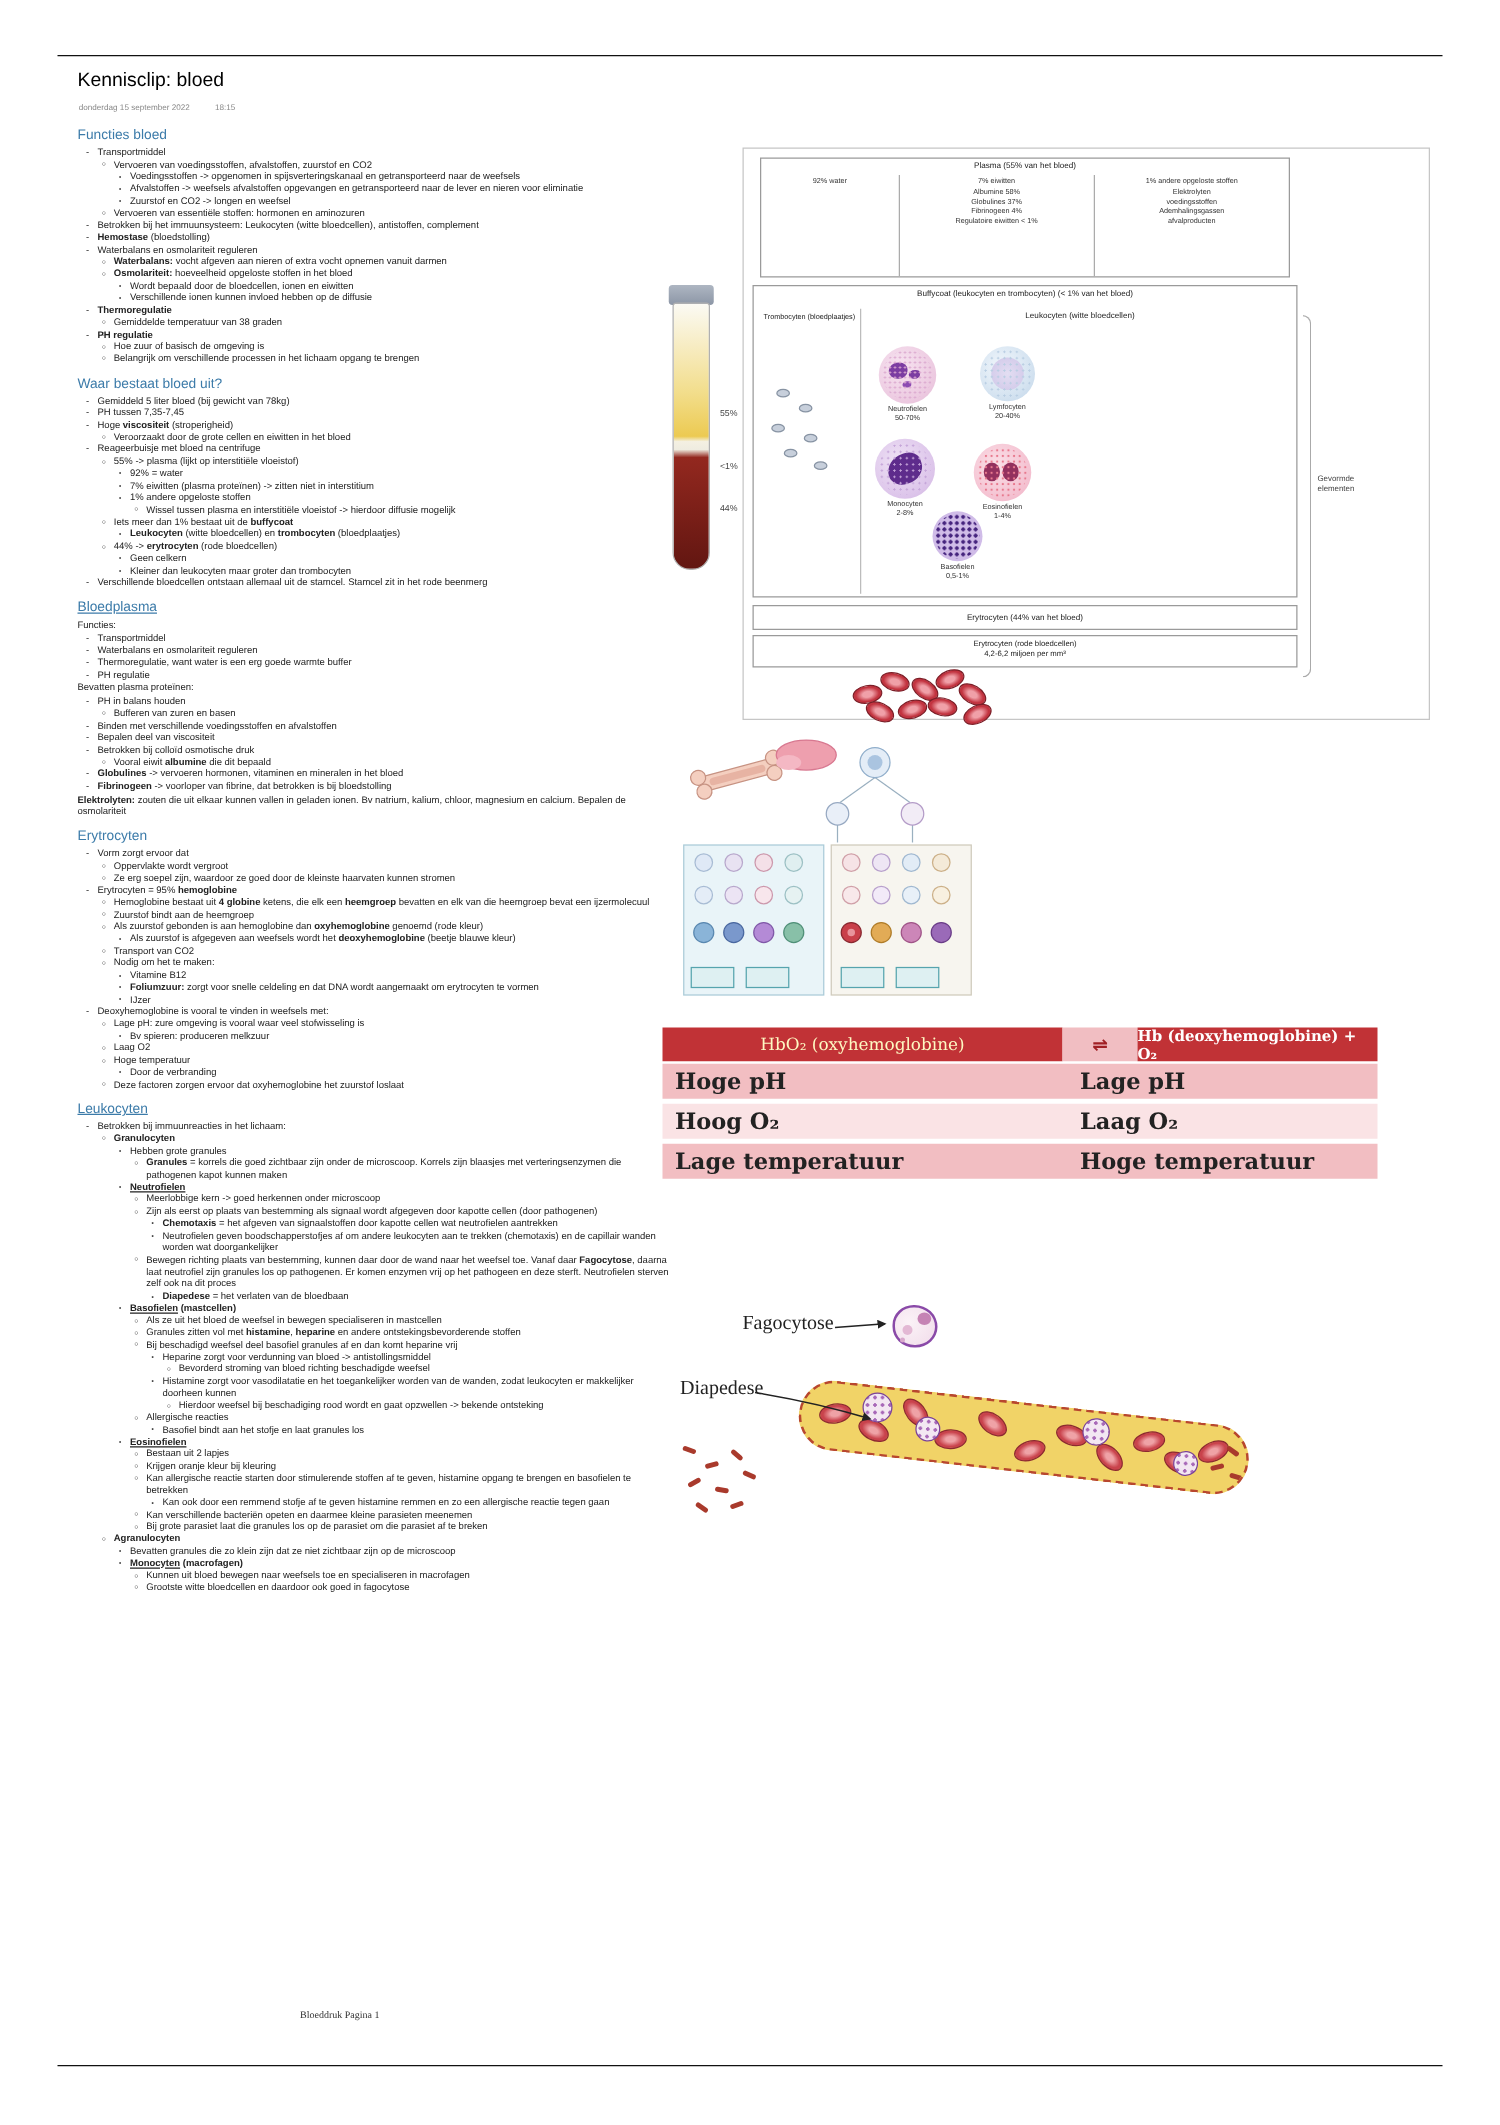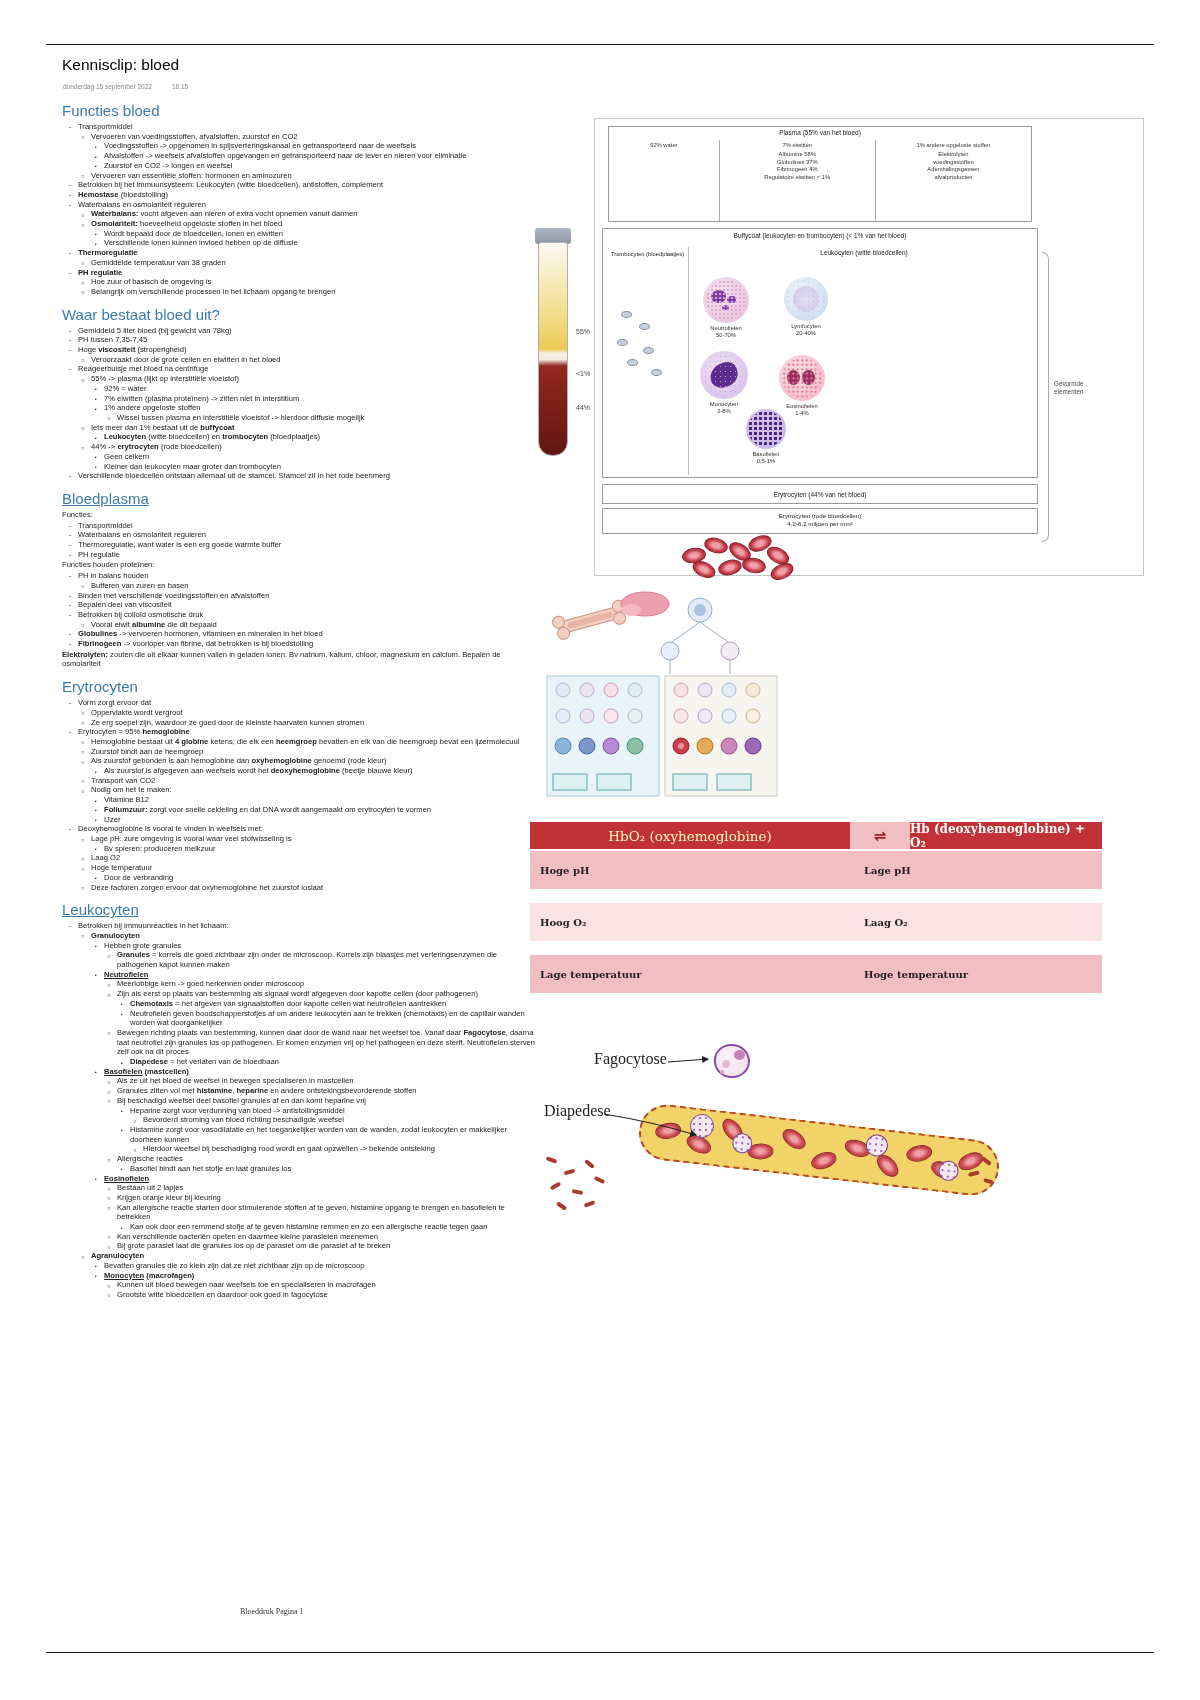--- a/index.html
+++ b/index.html
@@ -9,21 +9,21 @@
 .hr.top{top:44px}
 .hr.bottom{top:1652px}
 .title{position:absolute;left:62px;top:56px;font-size:15.5px;color:#000}
 .meta{position:absolute;left:63px;top:83px;font-size:6.5px;color:#888}
 .meta .time{margin-left:20px}
 .footer{position:absolute;left:240px;top:1607px;font-size:8px;color:#333;font-family:"Liberation Serif",serif}
 
 
 .notes{position:absolute;left:62px;top:102px;width:473px}
 .sec{margin-bottom:8px}
-.sec-h{font-size:15px;color:#3c7ba9;margin:9px 0 3px}
+.sec-h{font-size:11px;color:#3c7ba9;margin:9px 0 3px}
 .sec-h.u{text-decoration:underline}
 .sec:first-child .sec-h{margin-top:0}
 .item{position:relative;font-size:7.6px;line-height:9.7px;color:#222}
 .lvp{padding-left:0;margin:1px 0}
 .lv0{padding-left:16px}.lv1{padding-left:29px}.lv2{padding-left:42px}
 .lv3{padding-left:55px}.lv4{padding-left:68px}.lv5{padding-left:81px}
 .bullet{position:absolute;top:0;width:10px;text-align:center}
 .lv0>.bullet{left:3px}.lv1>.bullet{left:16px}.lv2>.bullet{left:29px}
 .lv3>.bullet{left:42px}.lv4>.bullet{left:55px}.lv5>.bullet{left:68px}
 .bullet.c{font-size:5.5px;top:1.5px}
@@ -82,21 +82,21 @@
 
 .hema{position:absolute;left:545px;top:588px}
 
 
 .hbt{position:absolute;left:530px;top:822px;width:572px;font-family:"DejaVu Serif","DejaVu Sans","Liberation Serif",serif}
 .hbt-head{display:flex;height:27px;margin-bottom:2px}
 .hbt-hcell{display:flex;align-items:center;justify-content:center}
 .hbt-hcell.left{width:320px;background:#c13236;color:#fef9c3;font-weight:normal;font-size:13.5px}
 .hbt-hcell.mid{width:60px;background:#f1bec2;color:#a02025;font-weight:bold;font-size:15px;font-family:"DejaVu Sans",sans-serif}
 .hbt-hcell.right{flex:1;background:#c13236;color:#fff;font-weight:bold;font-size:12px}
-.hbt-row{display:flex;height:38px;margin-bottom:14px;font-size:10px;font-weight:bold;color:#222}
+.hbt-row{display:flex;height:28px;margin-bottom:4px;font-size:18px;font-weight:bold;color:#222}
 .hbt-cell{display:flex;align-items:center}
 .hbt-cell.l{width:268px;padding-left:10px}
 .hbt-cell.m{width:60px}
 .hbt-cell.r{flex:1;padding-left:6px}
 .row-a{background:#f2bec2}
 .row-b{background:#fae3e5}
 
 
 .pg{position:absolute;left:538px;top:1038px;width:480px;height:195px;font-family:"Liberation Serif",serif}
 .pg-arr{position:absolute;left:0;top:0;pointer-events:none}
@@ -166,21 +166,21 @@
         <div class="item lv2"><span class="bullet s">▪</span><span>Kleiner dan leukocyten maar groter dan trombocyten</span></div>
         <div class="item lv0"><span class="bullet d">-</span><span>Verschillende bloedcellen ontstaan allemaal uit de stamcel. Stamcel zit in het rode beenmerg</span></div>
       </div>
       <div class="sec">
         <div class="sec-h u">Bloedplasma</div>
         <div class="item lvp"><span>Functies:</span></div>
         <div class="item lv0"><span class="bullet d">-</span><span>Transportmiddel</span></div>
         <div class="item lv0"><span class="bullet d">-</span><span>Waterbalans en osmolariteit reguleren</span></div>
         <div class="item lv0"><span class="bullet d">-</span><span>Thermoregulatie, want water is een erg goede warmte buffer</span></div>
         <div class="item lv0"><span class="bullet d">-</span><span>PH regulatie</span></div>
-        <div class="item lvp"><span>Functies houden proteïnen:</span></div>
+        <div class="item lvp"><span>Bevatten plasma proteïnen:</span></div>
         <div class="item lv0"><span class="bullet d">-</span><span>PH in balans houden</span></div>
         <div class="item lv1"><span class="bullet c">○</span><span>Bufferen van zuren en basen</span></div>
         <div class="item lv0"><span class="bullet d">-</span><span>Binden met verschillende voedingsstoffen en afvalstoffen</span></div>
         <div class="item lv0"><span class="bullet d">-</span><span>Bepalen deel van viscositeit</span></div>
         <div class="item lv0"><span class="bullet d">-</span><span>Betrokken bij colloïd osmotische druk</span></div>
         <div class="item lv1"><span class="bullet c">○</span><span>Vooral eiwit <span class="b">albumine</span> die dit bepaald</span></div>
         <div class="item lv0"><span class="bullet d">-</span><span><span class="b">Globulines</span> -&gt; vervoeren hormonen, vitaminen en mineralen in het bloed</span></div>
         <div class="item lv0"><span class="bullet d">-</span><span><span class="b">Fibrinogeen</span> -&gt; voorloper van fibrine, dat betrokken is bij bloedstolling</span></div>
         <div class="item lvp"><span><span class="b">Elektrolyten:</span> zouten die uit elkaar kunnen vallen in geladen ionen. Bv natrium, kalium, chloor, magnesium en calcium. Bepalen de osmolariteit</span></div>
       </div>

